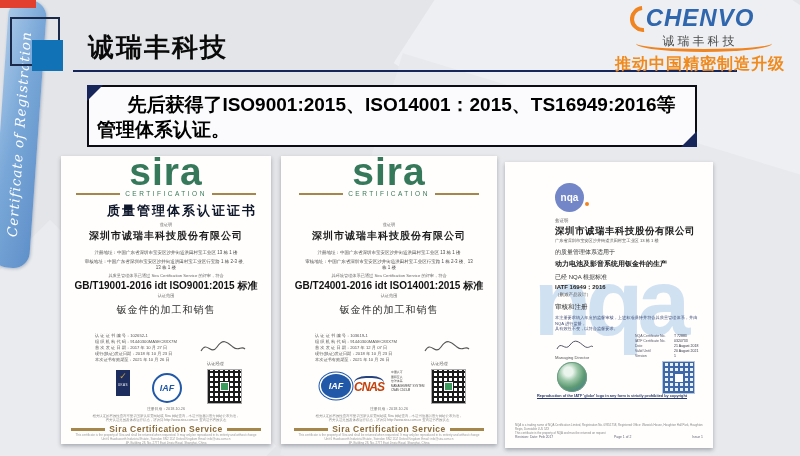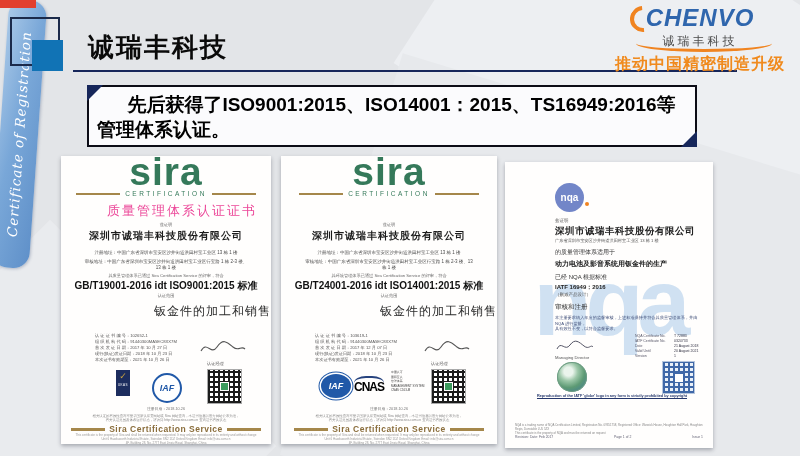--- a/index.html
+++ b/index.html
@@ -32,40 +32,40 @@
   .fold-tl{left:-2px;top:-2px;clip-path:polygon(0 0,100% 0,0 100%);}
   .fold-br{right:-2px;bottom:-2px;clip-path:polygon(100% 0,100% 100%,0 100%);}
   
   .card{position:absolute;background:#fffefd;box-shadow:0 2px 4px rgba(40,45,60,.35);z-index:2;}
   .card *{position:absolute;}
   .ctr{left:0;right:0;text-align:center;}
   .sira-brand{top:-1px;font-size:39px;font-weight:bold;color:#35795a;letter-spacing:1px;line-height:34px;}
   .certline{top:34px;display:flex;align-items:center;justify-content:center;gap:5px;position:absolute;left:0;right:0;}
   .certline .bar{position:static;width:44px;height:2px;background:#a5874b;}
   .certline .txt{position:static;font-size:6.5px;letter-spacing:2.5px;color:#35795a;}
-  .cert-title{top:46px;font-size:13px;font-weight:normal;color:#ec4899;letter-spacing:2px;padding-left:32px;}
+  .cert-title{top:46px;font-size:13px;font-weight:bold;color:#0f172a;letter-spacing:2px;padding-left:32px;}
   .tiny{font-size:4.2px;color:#666;line-height:5.5px;}
   .certify-l{top:66px;}
   .company{top:73px;font-size:10px;font-weight:bold;color:#1c1c1c;letter-spacing:1px;}
   .addr1{top:94px;left:8px;right:8px;text-align:center;font-size:4.5px;color:#4a4a4a;}
   .addr2{top:103px;left:22px;right:22px;text-align:center;font-size:4.5px;color:#4a4a4a;line-height:5.5px;}
   .assess{top:117px;}
   .standard{top:123px;font-size:10px;font-weight:bold;color:#111;}
   .scope-label{top:137px;}
-  .scope{top:147px;font-size:12px;color:#2b2b2b;letter-spacing:1px;text-align:right;}
+  .scope{top:147px;font-size:10px;color:#2b2b2b;letter-spacing:1px;}
   .fields{top:177px;left:34px;text-align:left;width:110px;}
   .fields div{position:static;font-size:4.2px;color:#555;line-height:6px;white-space:nowrap;}
   .sig{top:182px;left:138px;width:48px;height:20px;}
   .mgr{top:205px;left:146px;font-size:4.2px;color:#555;}
   .ukas{top:214px;left:55px;width:14px;height:26px;background:#1d2d5e;text-align:center;}
   .ukas .tick{position:static;display:block;color:#c9a23f;font-size:9px;line-height:13px;}
   .ukas .lbl{position:static;display:block;color:#fff;font-size:3px;letter-spacing:.5px;}
   .iaf-ring{top:217px;left:91px;width:26px;height:26px;border:2.5px solid #2159a8;border-radius:50%;background:#fff;color:#2159a8;font-weight:bold;font-style:italic;font-size:9px;line-height:26px;text-align:center;}
   .iaf-fill{top:218px;left:40px;width:30px;height:24px;border-radius:50%;background:#2159a8;color:#fff;font-weight:bold;font-style:italic;font-size:9px;line-height:24px;text-align:center;box-shadow:0 0 0 1.5px #fff,0 0 0 2.5px #2159a8;}
-  .cnas{top:220px;left:73px;font-size:12px;font-weight:bold;color:#000000;letter-spacing:-1px;border-top:2px solid #27437e;border-radius:40%;padding-top:2px;}
+  .cnas{top:220px;left:73px;font-size:12px;font-weight:bold;font-style:italic;color:#c2410c;letter-spacing:-1px;border-top:2px solid #27437e;border-radius:40%;padding-top:2px;}
   .cnas-cap{top:214px;left:110px;text-align:left;width:46px;}
   .cnas-cap div{position:static;font-size:2.9px;color:#444;line-height:4.6px;white-space:nowrap;}
   .qr{top:213px;left:146px;width:33px;height:33px;border:1px solid #aaa;background:
       repeating-linear-gradient(0deg,#1c1c1c 0 2px,transparent 2px 5px),
       repeating-linear-gradient(90deg,#1c1c1c 0 2px,#fff 2px 5px);}
   .qr::after{content:"";position:absolute;left:12px;top:12px;width:7px;height:7px;background:#3a9a5c;border:1px solid #fff;}
   .regdate{top:250px;font-size:3.8px;color:#777;}
   .noteA{top:258px;left:10px;right:10px;text-align:center;font-size:3.4px;color:#888;line-height:4.4px;}
   .gold-band{top:268px;display:flex;align-items:center;justify-content:center;gap:4px;position:absolute;left:0;right:0;}
   .gold-band .bar{position:static;width:34px;height:3px;background:#a5874b;}

